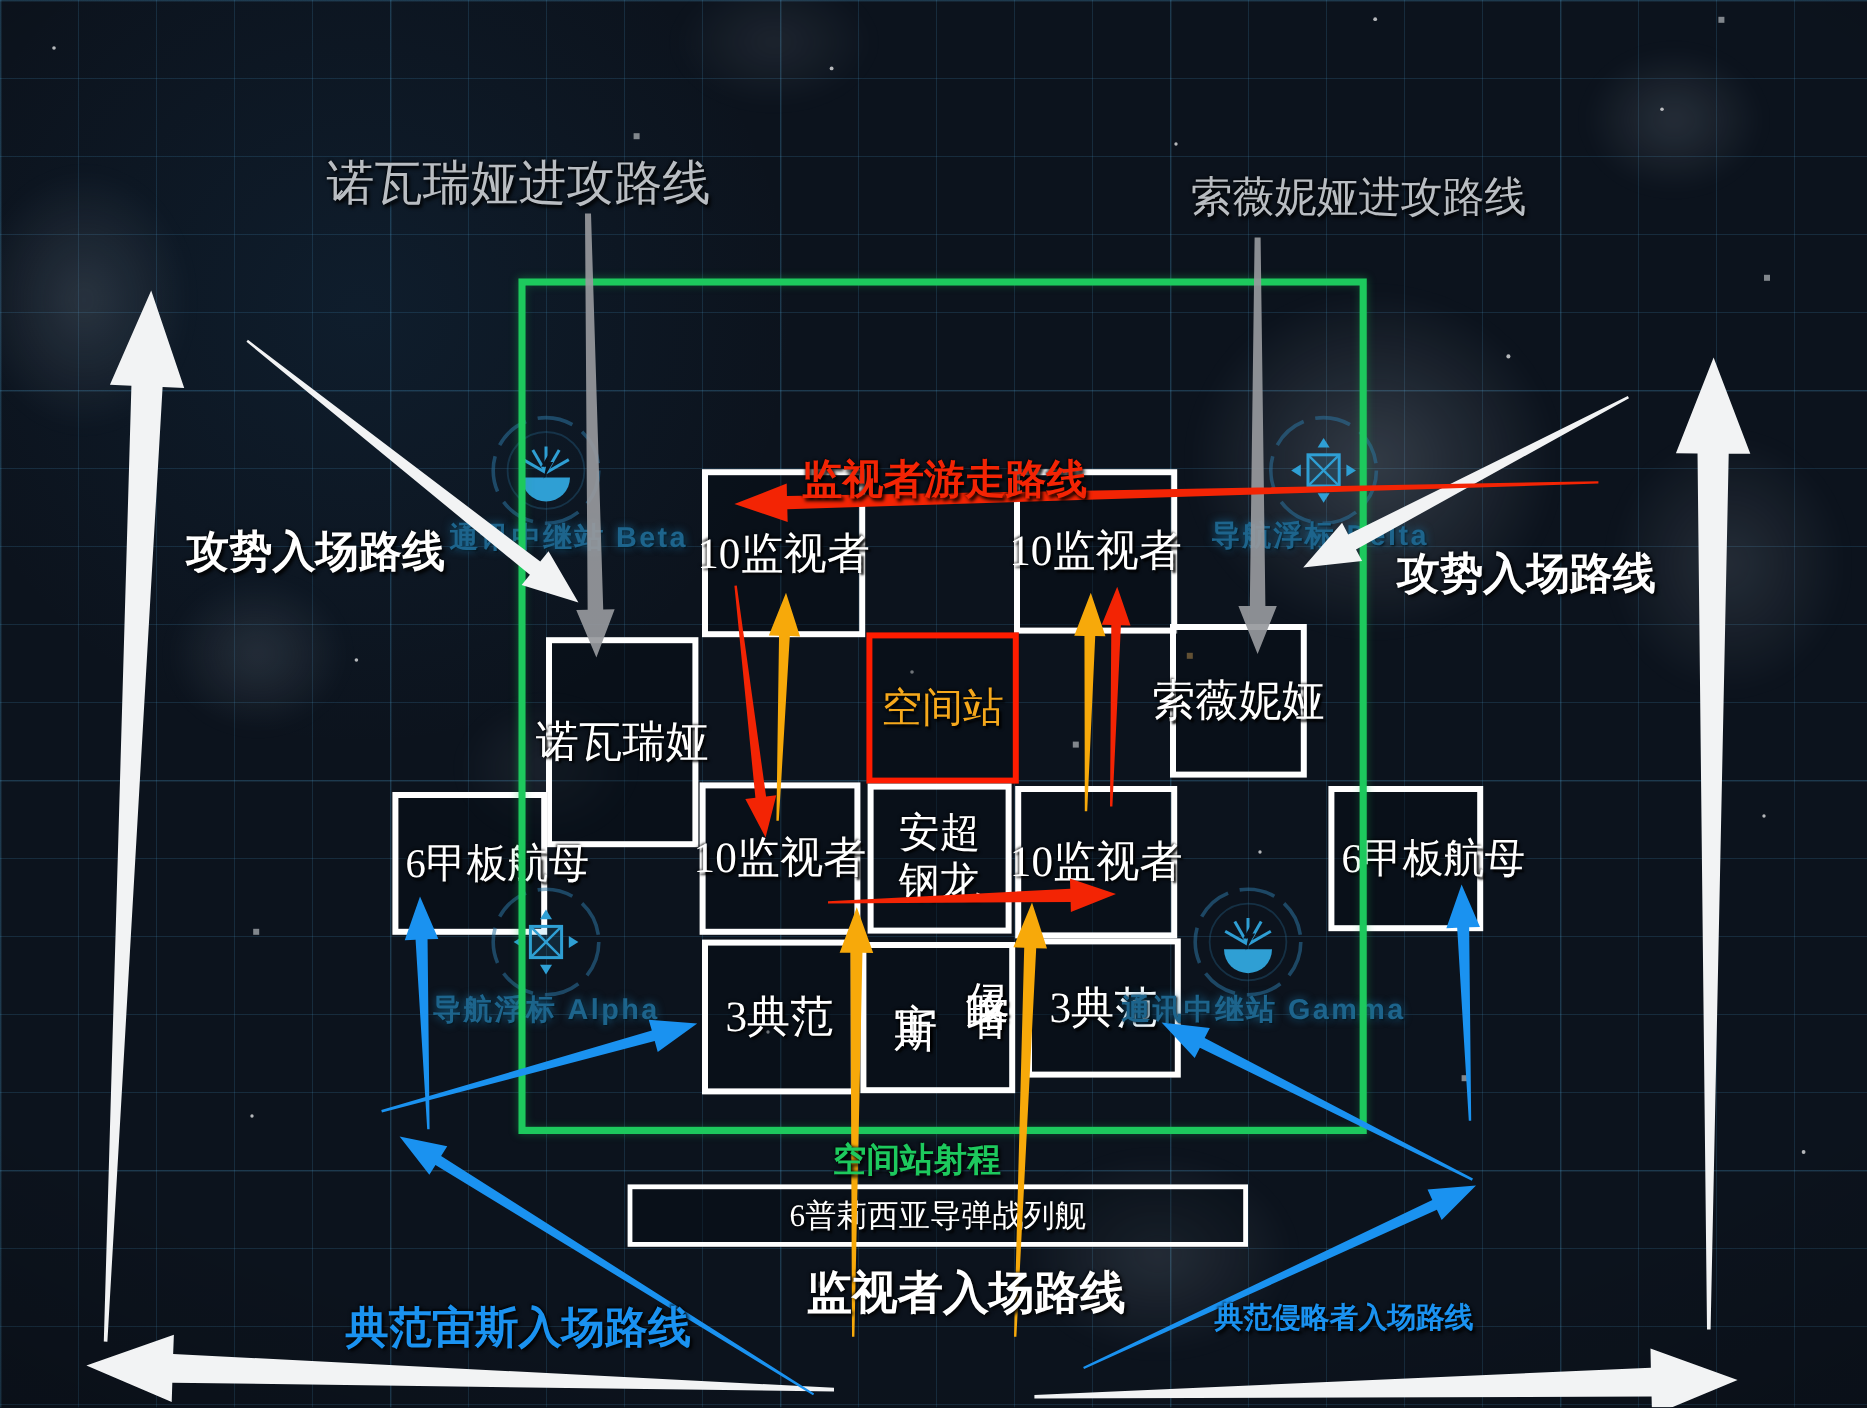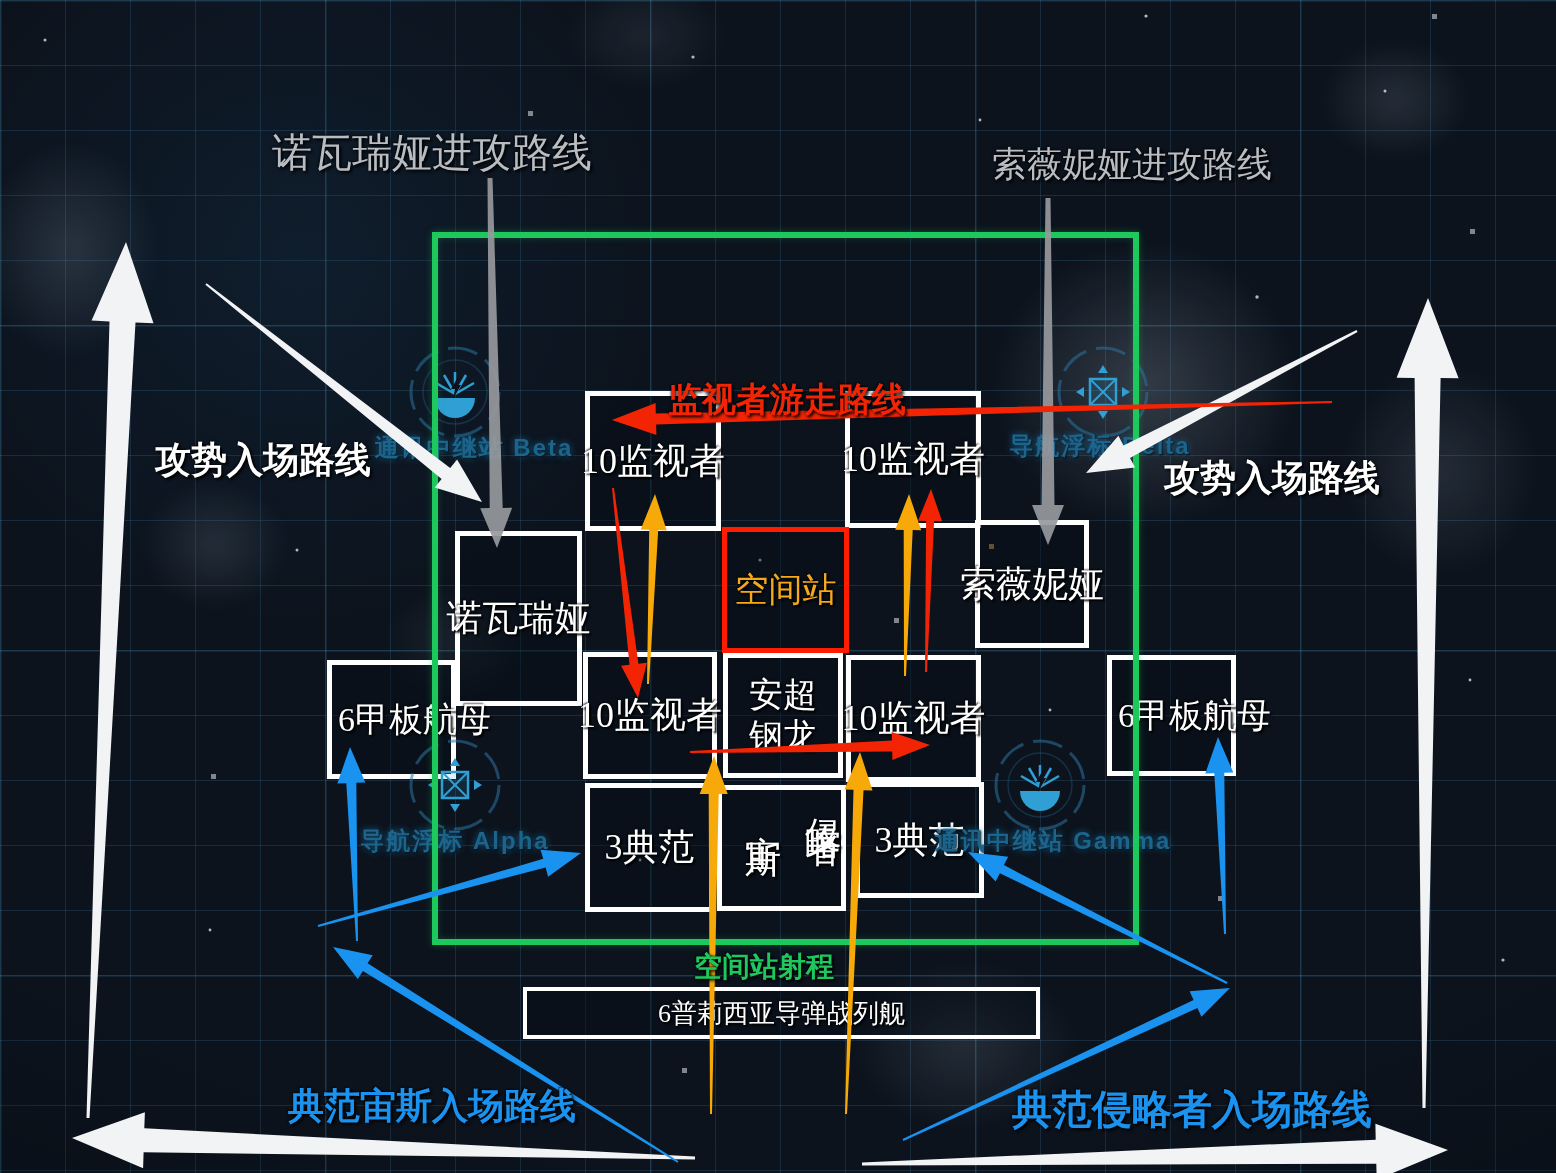--- a/index.html
+++ b/index.html
@@ -78,21 +78,21 @@
   .rlabel{position:absolute;white-space:nowrap;font-weight:bold;
       text-shadow:2px 2px 3px rgba(0,0,0,.95),-1px -1px 2px rgba(0,0,0,.6);}
   .lbl-nova{left:272px;top:125px;font-size:40px;font-weight:normal;color:var(--route-gray,#b9bdc2);}
   .lbl-sylvia{left:992px;top:141px;font-size:35px;font-weight:normal;color:var(--route-gray,#b9bdc2);}
   .lbl-patrol{left:668px;top:333px;font-size:34px;font-weight:600;color:var(--route-red,#f32404);margin-top:44px;}
   .lbl-entry-l{left:155px;top:436px;font-size:36px;color:#fff;}
   .lbl-entry-r{left:1164px;top:454px;font-size:36px;color:#fff;}
   .lbl-range{left:694px;top:948px;font-size:28px;font-weight:600;color:var(--range-green,#25b35b);}
   .lbl-monitor-entry{left:672px;top:1052px;font-size:38px;color:#fff;}
   .lbl-zeus{left:288px;top:1082px;font-size:36px;color:var(--route-blue,#1a92f0);}
-  .lbl-invader{left:1012px;top:1082px;font-size:40px;color:var(--route-blue,#1a92f0);}
+  .lbl-invader{left:1012px;top:1082px;font-size:24px;color:var(--route-blue,#1a92f0);}
 </style>
 </head>
 <body>
 
 <div class="canvas">
 
   <div class="nebula n1"></div>
   <div class="nebula n2"></div>
   <div class="nebula n3"></div>
   <div class="nebula n4"></div>
@@ -266,15 +266,16 @@
     <path class="arrow-blue" d="M358.0 941.0L356.3 782.8L365.3 782.5L350.0 747.0L337.3 783.5L346.3 783.2L356.0 941.0Z"></path>
     <path class="arrow-blue" d="M1226.0 934.0L1224.3 772.8L1233.3 772.5L1218.0 737.0L1205.3 773.5L1214.3 773.2L1224.0 934.0Z"></path>
   </svg>
 
   <div class="rlabel lbl-nova">诺瓦瑞娅进攻路线</div>
   <div class="rlabel lbl-sylvia">索薇妮娅进攻路线</div>
   <div class="rlabel lbl-patrol">监视者游走路线</div>
   <div class="rlabel lbl-entry-l">攻势入场路线</div>
   <div class="rlabel lbl-entry-r">攻势入场路线</div>
   <div class="rlabel lbl-range">空间站射程</div>
+  <div class="rlabel lbl-monitor-entry">监视者入场路线</div>
   <div class="rlabel lbl-zeus">典范宙斯入场路线</div>
   <div class="rlabel lbl-invader">典范侵略者入场路线</div>
 </div>
 
 </body></html>

